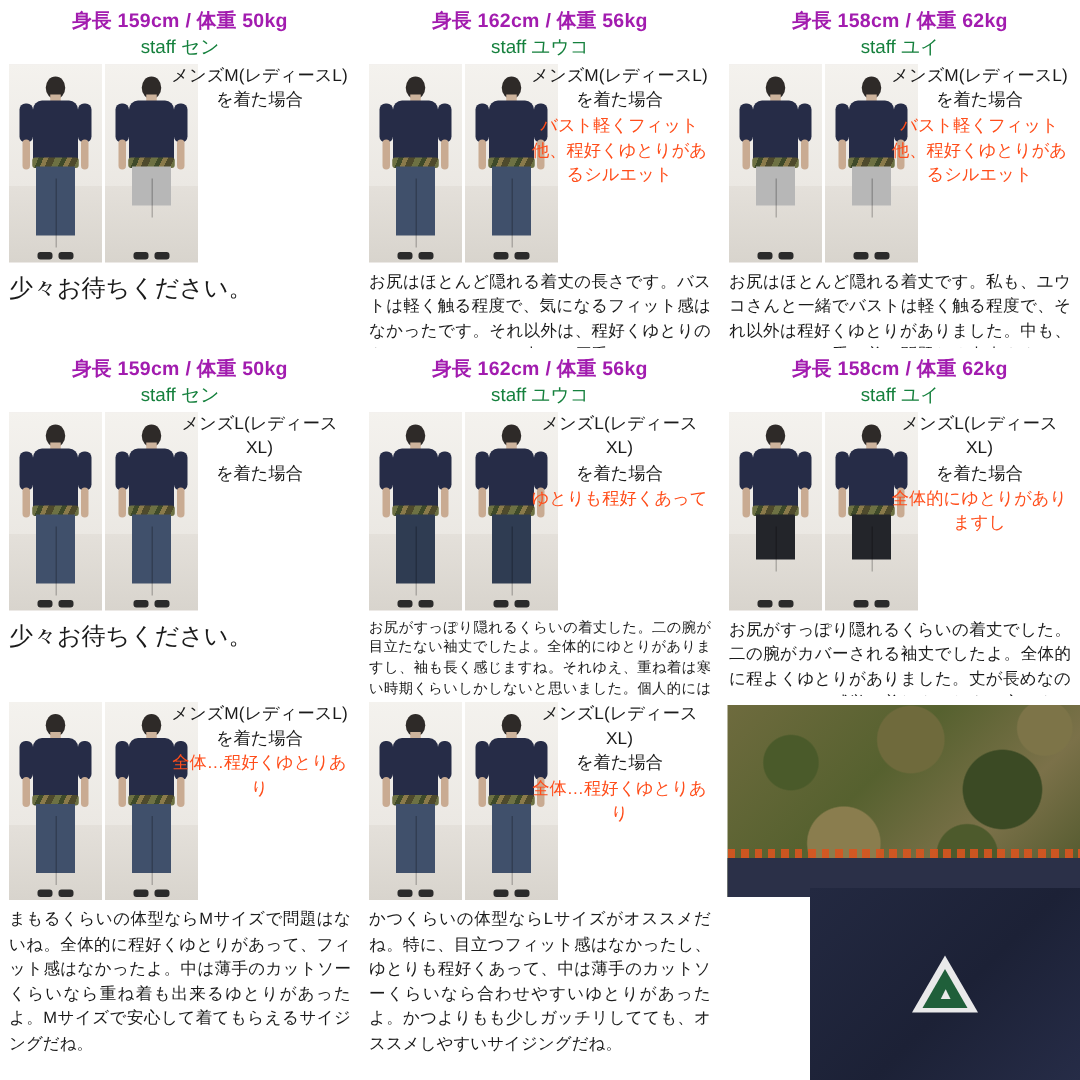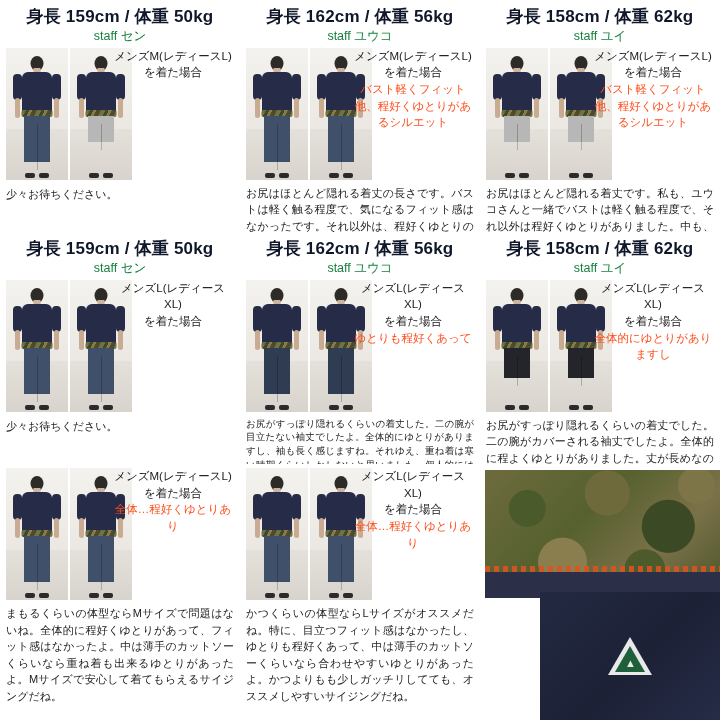--- a/index.html
+++ b/index.html
@@ -21,26 +21,26 @@
     grid-template-rows: 232px 232px 256px;
     width: 720px;
   }
   .cell {
     padding: 4px 6px 0 6px;
     position: relative;
     overflow: hidden;
   }
   .title {
     text-align: center;
-    font-size: 17px;
+    font-size: 13px;
     font-weight: bold;
     letter-spacing: 0.2px;
     line-height: 1.25;
     margin: 2px 0 1px 0;
-    color: #0f172a;
+    color: #a21caf;
   }
   .staff {
     text-align: center;
     font-size: 12.5px;
     line-height: 1.3;
     margin-bottom: 3px;
     color: #15803d;
   }
   .photo-row {
     display: flex;
@@ -71,21 +71,21 @@
     line-height: 1.5;
     color: #1a1a1a;
     margin-top: 5px;
     text-align: justify;
   }
   .cap-below.small {
     font-size: 9.5px;
     line-height: 1.45;
   }
   .cap-short {
-    font-size: 11px;
+    font-size: 16px;
     margin-top: 6px;
   }
   
   .fig {
     position: relative;
     width: 58px;
     height: 132px;
     background: #efece7;
   }
   .fig.w62 { width: 62px; }

